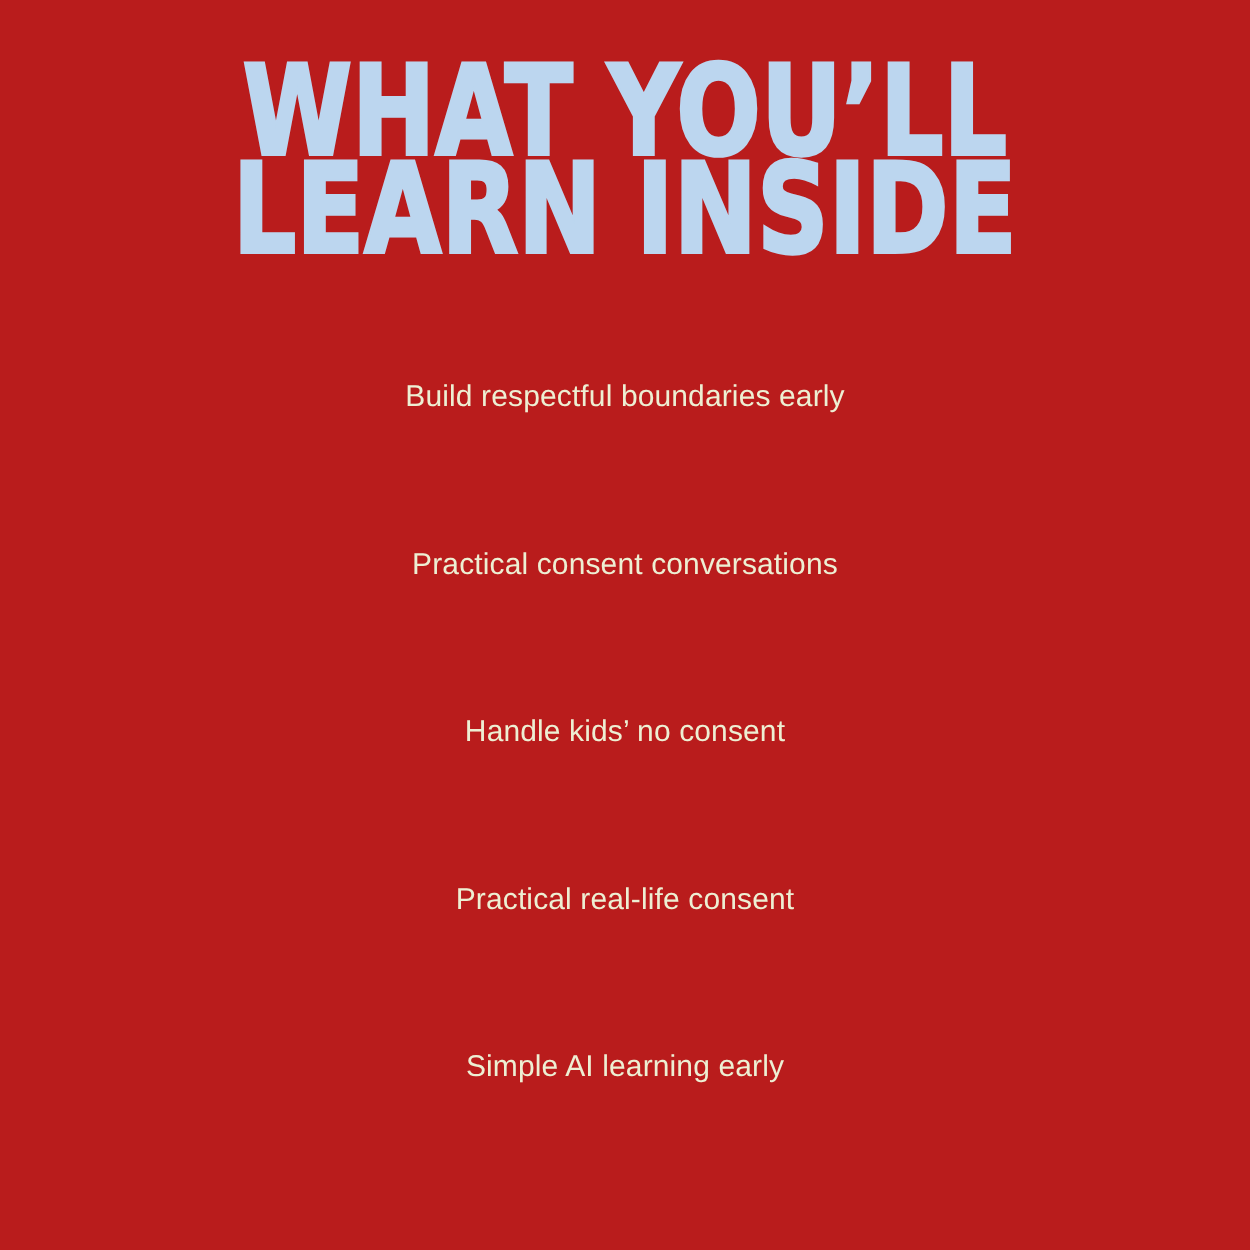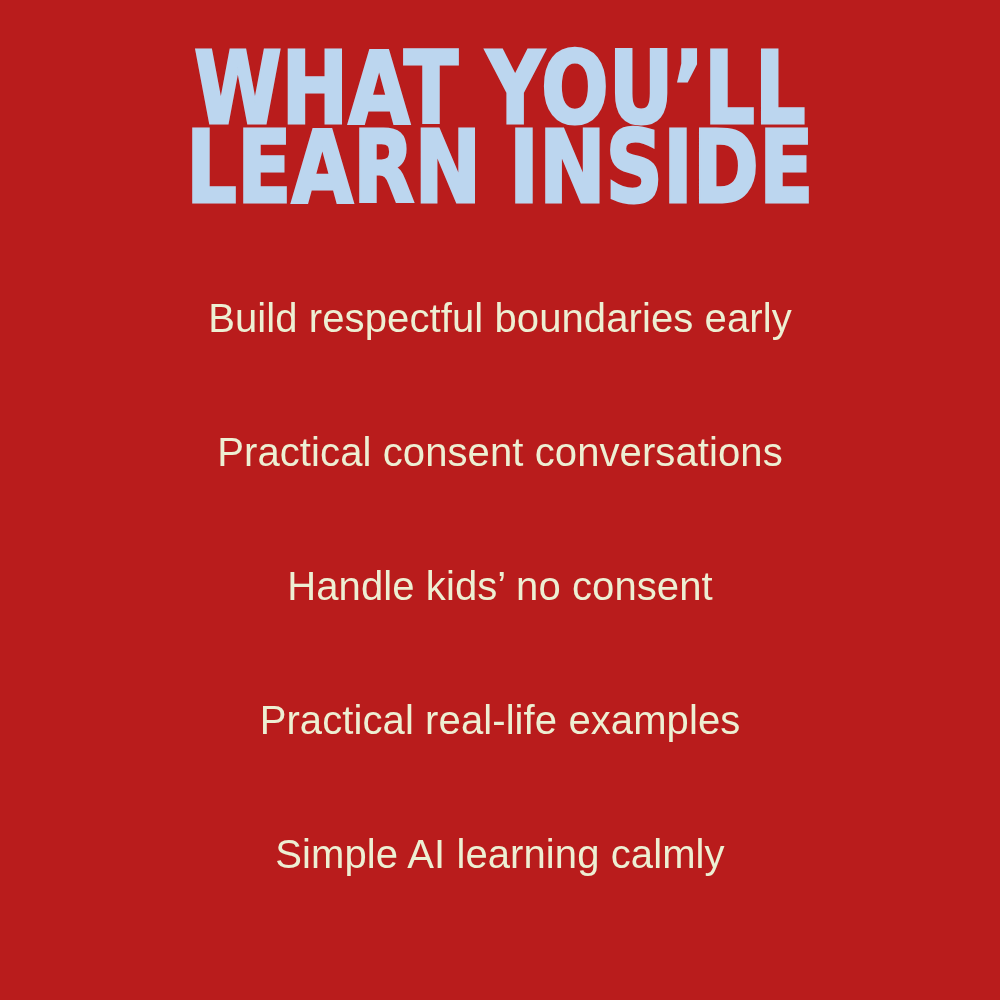--- a/index.html
+++ b/index.html
@@ -66,37 +66,37 @@
   }
 
   .benefit-item {
     display: block;
     width: 1000px;
     height: 134px;
     text-align: center;
     color: #EDEFD3;
     font-family: "Liberation Sans", sans-serif;
     font-weight: 400;
-    font-size: 40px;
+    font-size: 24px;
     line-height: 64px;
     letter-spacing: 0.1px;
     white-space: nowrap;
   }
 </style>
 </head>
 <body>
 
 <div id="slide">
 
   <div id="heading">
     <span class="heading-line line-1">WHAT YOU’LL</span>
     <span class="heading-line line-2">LEARN INSIDE</span>
   </div>
 
   <ul id="benefits-list">
     <li class="benefit-item">Build respectful boundaries early</li>
     <li class="benefit-item">Practical consent conversations</li>
     <li class="benefit-item">Handle kids’ no consent</li>
-    <li class="benefit-item">Practical real-life examples</li>
-    <li class="benefit-item">Simple AI learning calmly</li>
+    <li class="benefit-item">Practical real-life consent</li>
+    <li class="benefit-item">Simple AI learning early</li>
   </ul>
 
 </div>
 
 </body></html>

